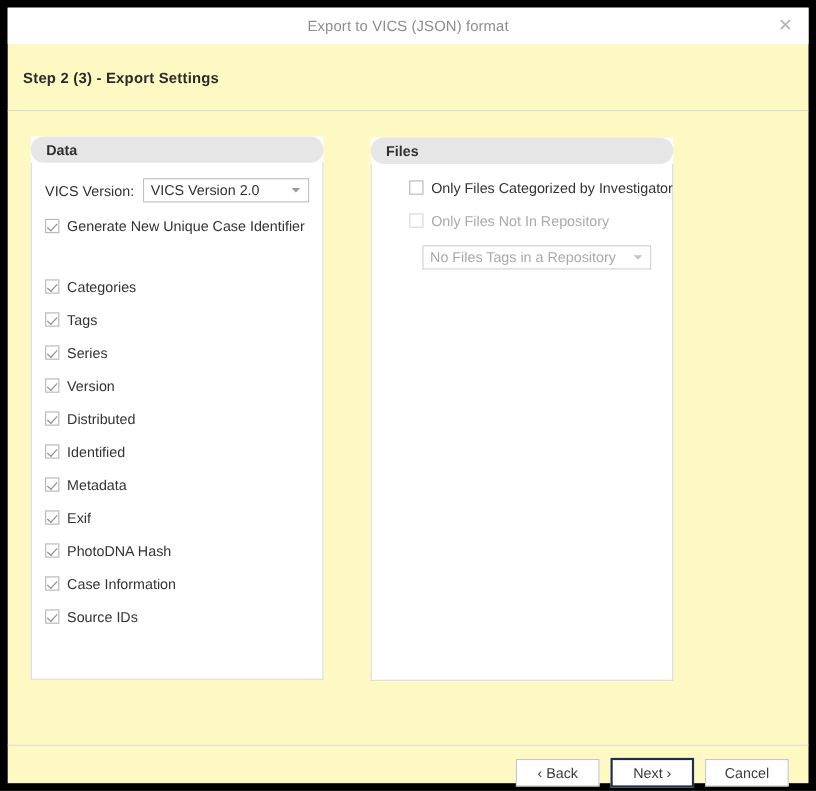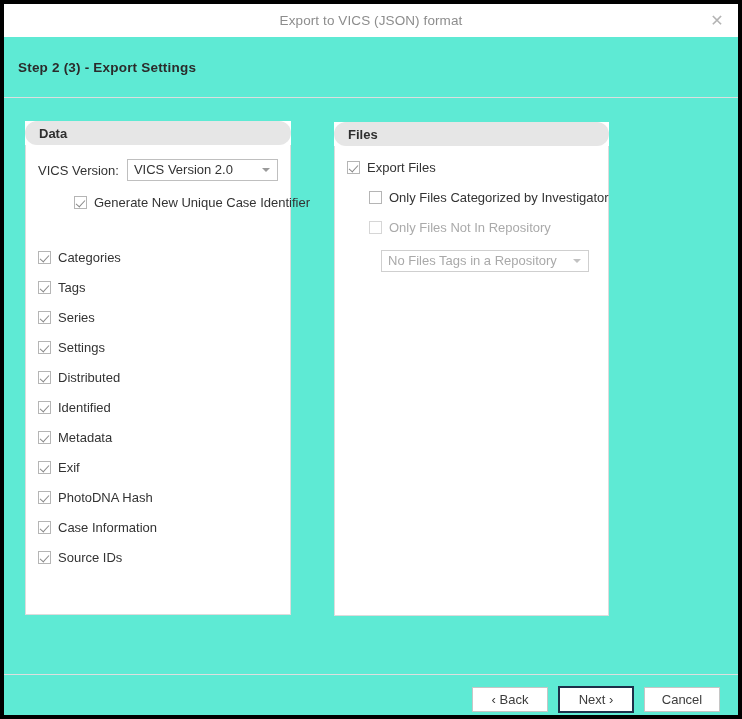--- a/index.html
+++ b/index.html
@@ -14,22 +14,22 @@
     font-size: 13px;
     color: #333333;
     overflow: hidden;
   }
 
   #window {
     position: relative;
     width: 742px;
     height: 719px;
     box-sizing: border-box;
-    border: 4px solid #000000;
-    background: #5eead4;
+    border: 7px solid #000000;
+    background: #fef9c3;
   }
 
   
   #titlebar {
     position: relative;
     height: 33px;
     background: #ffffff;
     display: flex;
     align-items: center;
     justify-content: center;
@@ -172,21 +172,20 @@
   }
 
   .chk-row {
     display: flex;
     align-items: center;
     margin-bottom: 15px;
     cursor: default;
   }
   .chk-row.gap-after {
     margin-bottom: 40px;
-    margin-left: 36px;
   }
   .chk-row .label {
     font-size: 13px;
     color: #333333;
     white-space: nowrap;
   }
   .chk-row.disabled .label {
     color: #aaaaaa;
   }
 
@@ -291,21 +290,21 @@
             <div class="chk-row">
               <span class="checkbox checked"></span>
               <span class="label">Tags</span>
             </div>
             <div class="chk-row">
               <span class="checkbox checked"></span>
               <span class="label">Series</span>
             </div>
             <div class="chk-row">
               <span class="checkbox checked"></span>
-              <span class="label">Settings</span>
+              <span class="label">Version</span>
             </div>
             <div class="chk-row">
               <span class="checkbox checked"></span>
               <span class="label">Distributed</span>
             </div>
             <div class="chk-row">
               <span class="checkbox checked"></span>
               <span class="label">Identified</span>
             </div>
             <div class="chk-row">
@@ -330,24 +329,20 @@
             </div>
           </div>
 
       </div>
     </div>
 
     <div class="panel" id="panel-files">
       <div class="panel-header">Files</div>
       <div class="panel-body">
 
-        <div class="chk-row">
-          <span class="checkbox checked"></span>
-          <span class="label">Export Files</span>
-        </div>
 
         <div class="chk-row indent-1">
           <span class="checkbox"></span>
           <span class="label">Only Files Categorized by Investigator</span>
         </div>
 
         <div class="chk-row indent-1 disabled">
           <span class="checkbox disabled"></span>
           <span class="label">Only Files Not In Repository</span>
         </div>

